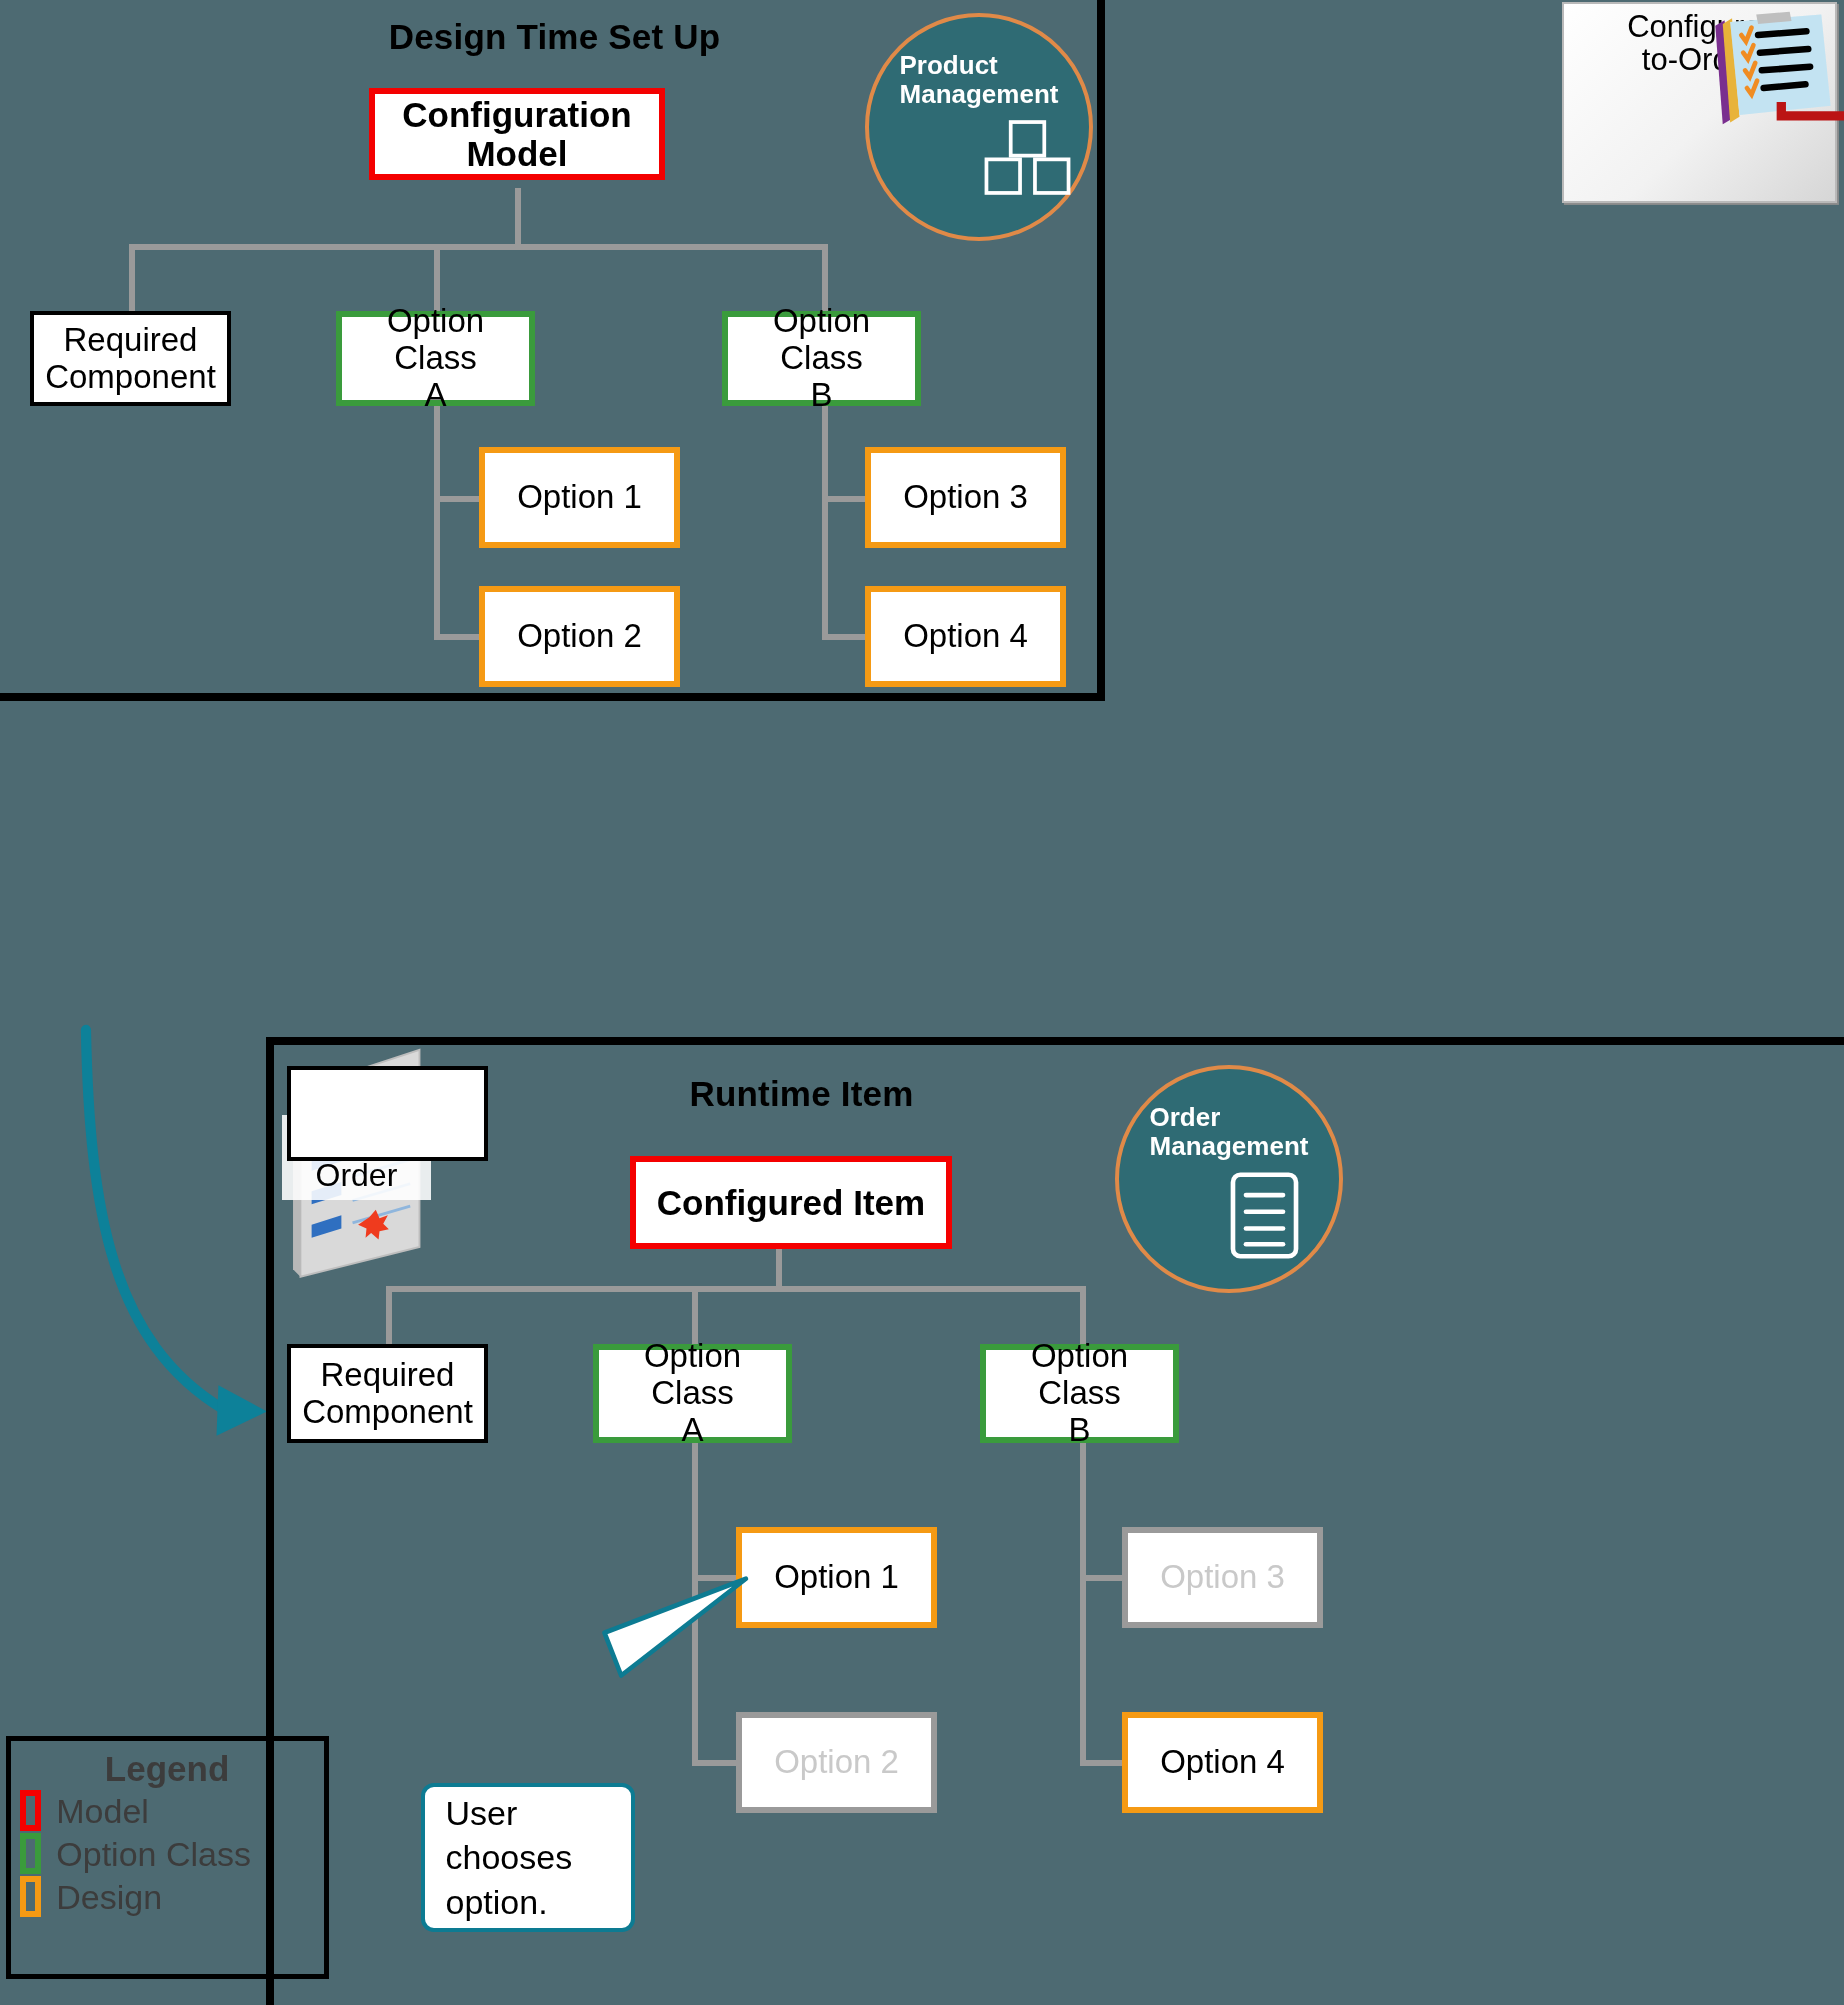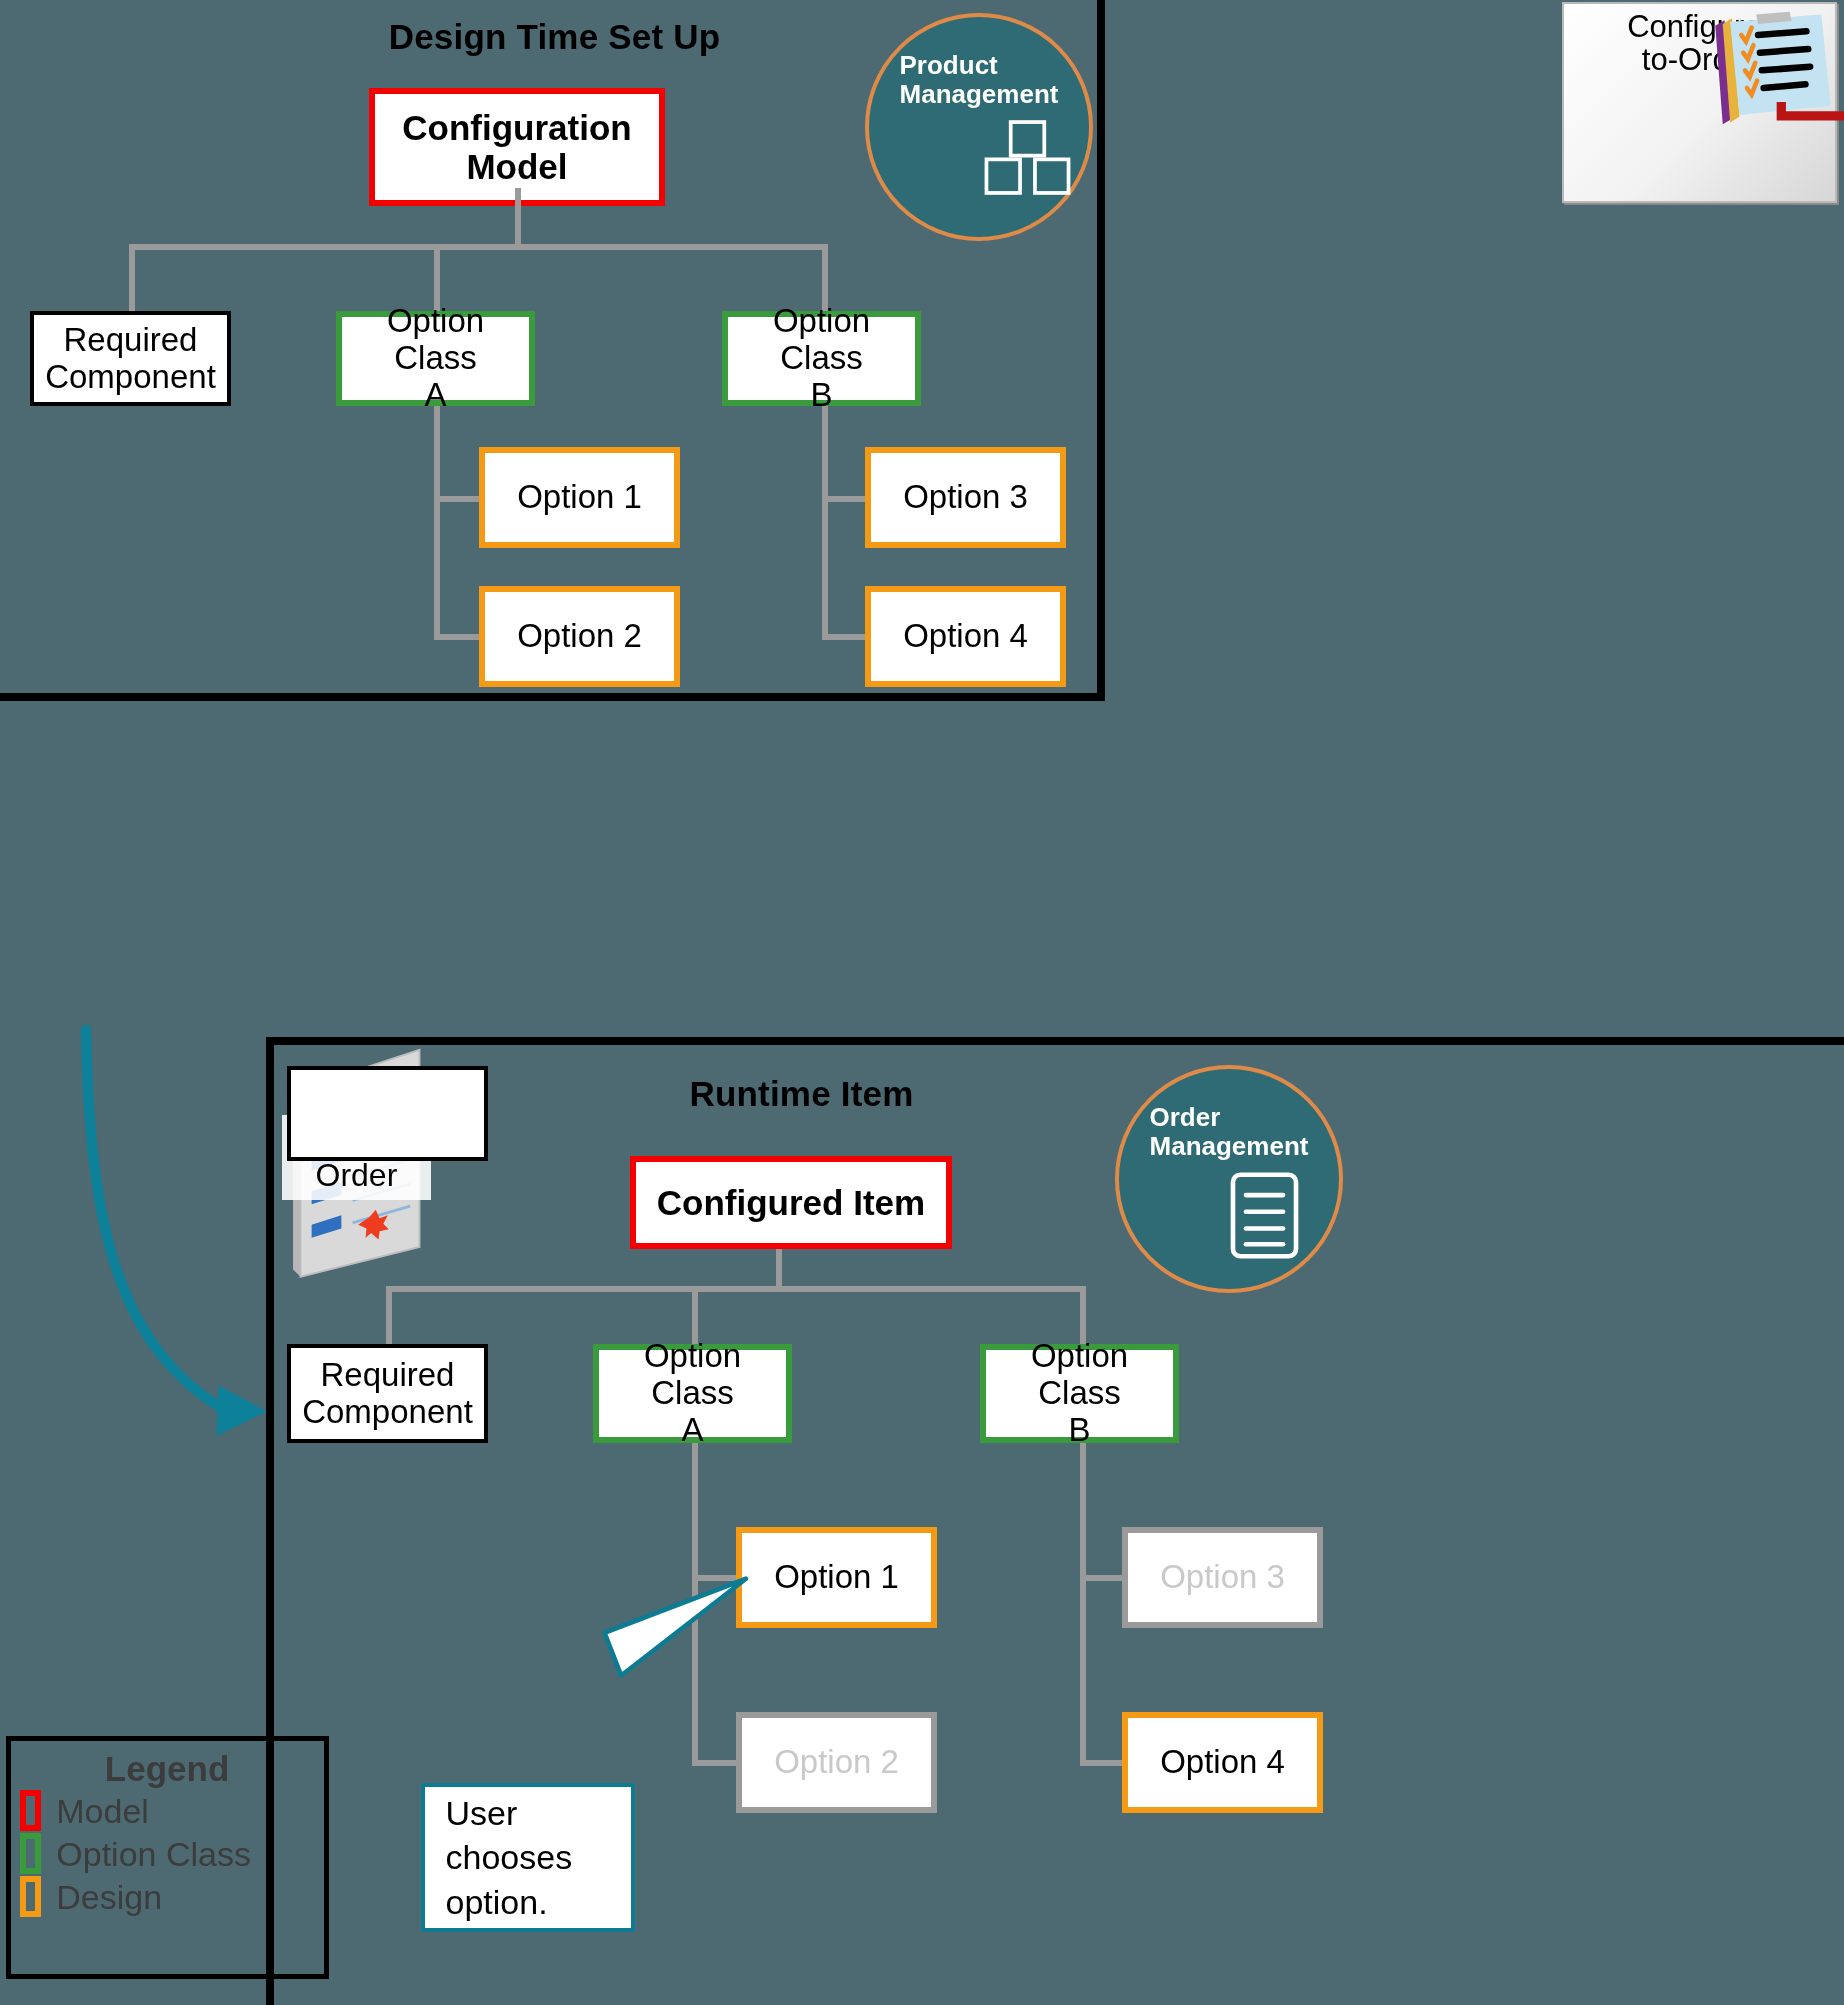--- a/index.html
+++ b/index.html
@@ -38,21 +38,21 @@
        border:2.8px solid #b9b9b9;box-shadow:1.9px 1.9px 0 #8d8d8d;box-sizing:border-box;
        display:flex;flex-direction:column;align-items:center;}
   .cto-label{color:#000;font-size:31px;line-height:1.04;text-align:center;font-weight:400;}
 
   
   .so-wrap{position:absolute;}
   .so-label{position:absolute;background:rgba(255,255,255,.88);color:#000;font-size:32px;
             line-height:1.15;text-align:center;padding:5.6px 9.3px;box-sizing:border-box;}
 
   
-  .callout{position:absolute;background:#fff;border:4.7px solid #0d7b92;border-radius:3px;
+  .callout{position:absolute;background:#fff;border:4.7px solid #0d7b92;border-radius:13px;
            box-sizing:border-box;display:flex;align-items:center;}
   .callout-text{color:#000;font-size:34px;line-height:1.3;padding:0 20.5px;}
 
   
   .legend{position:absolute;border:5.6px solid #000;box-sizing:border-box;background:transparent;}
   .legend-title{color:#3c3c3c;font-weight:bold;font-size:35px;text-align:center;margin-top:7.5px;}
   .legend-row{display:flex;align-items:center;margin:1.9px 0 1.9px 9.3px;}
   .sw{width:21.4px;height:41px;box-sizing:border-box;margin-right:15px;flex:0 0 auto;}
   .sw.red{border:6.5px solid #f40000;}
   .sw.green{border:6.5px solid #3a9b3c;}
@@ -63,21 +63,21 @@
 </style>
 </head>
 <body>
 
 <div id="stage">
 
   <div class="panel" style="left:0;top:0;width:1105px;height:701px;border-left-width:0;border-top-width:0;"></div>
 
   <div class="panel-title" style="left:242px;top:17px;width:625px;">Design Time Set Up</div>
 
-  <div class="node model bold" style="left:369px;top:88px;width:296px;height:118px;white-space:pre-line;">Configuration Model</div>
+  <div class="node model bold" style="left:369px;top:88px;width:296px;height:92px;white-space:pre-line;">Configuration Model</div>
 
   <div class="ln lnv" style="left:515px;top:188px;height:58px;"></div>
   <div class="ln lnh" style="left:129px;top:244px;width:699px;"></div>
   <div class="ln lnv" style="left:129px;top:244px;height:67px;"></div>
   <div class="ln lnv" style="left:434px;top:244px;height:67px;"></div>
   <div class="ln lnv" style="left:822px;top:244px;height:67px;"></div>
 
   <div class="node plain" style="left:30px;top:311px;width:201px;height:95px;white-space:pre-line;">Required
 Component</div>
 

